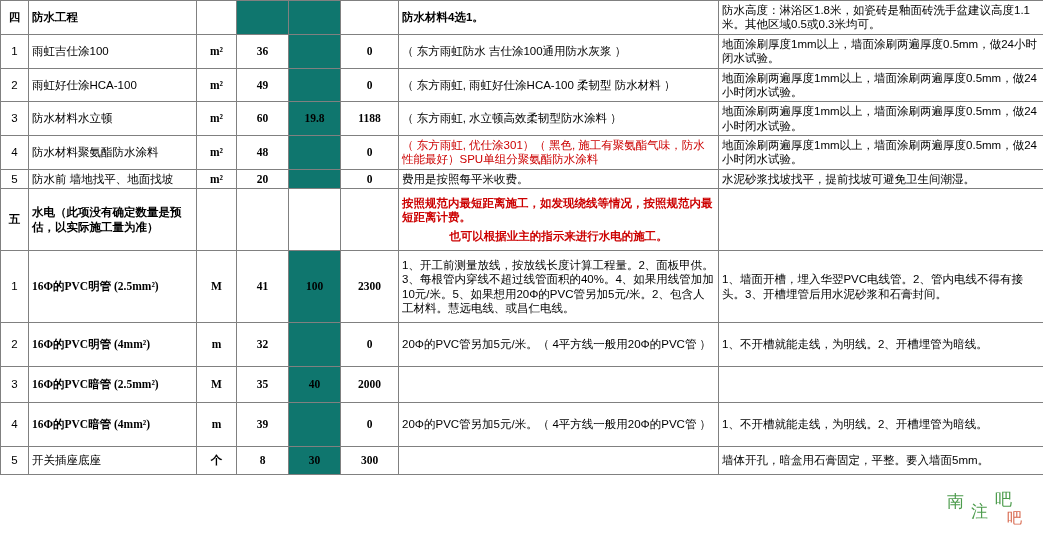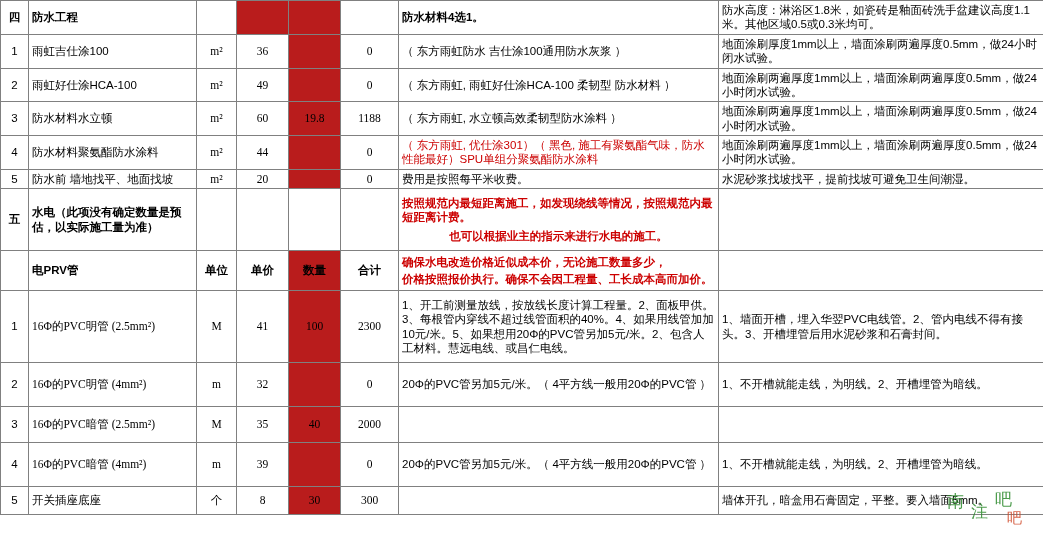--- a/index.html
+++ b/index.html
@@ -32,24 +32,24 @@
   col.c-qty{width:52px;}
   col.c-sum{width:58px;}
   col.c-mat{width:320px;}
   col.c-note{width:325px;}
 
   .ctr{text-align:center;}
   .lft{text-align:left;}
   .bold{font-weight:bold;}
   .red{color:#cc0000;}
   .redb{color:#cc0000;font-weight:bold;}
-  .gray{background:#b91c1c;}
+  .gray{background:#0f766e;}
   .big{font-size:14px;font-weight:bold;}
   .mid{font-size:12.5px;font-weight:bold;}
-  .serif{font-family:"Liberation Serif","DejaVu Serif",serif;}
+  .serif{font-family:"Liberation Serif","DejaVu Serif",serif;font-weight:bold;}
   .tiny{font-size:10.5px;}
   .wm{
     position:absolute;
     right:6px;
     bottom:2px;
     width:96px;
     height:44px;
     pointer-events:none;
     opacity:.85;
   }
@@ -114,21 +114,21 @@
     <td class="ctr gray serif">19.8</td>
     <td class="ctr serif">1188</td>
     <td class="lft tiny">（ 东方雨虹, 水立顿高效柔韧型防水涂料 ）</td>
     <td class="lft tiny">地面涂刷两遍厚度1mm以上，墙面涂刷两遍厚度0.5mm，做24小时闭水试验。</td>
   </tr>
 
   <tr>
     <td class="ctr">4</td>
     <td class="lft">防水材料聚氨酯防水涂料</td>
     <td class="ctr serif">m²</td>
-    <td class="ctr serif">44</td>
+    <td class="ctr serif">48</td>
     <td class="ctr gray serif"></td>
     <td class="ctr serif">0</td>
     <td class="lft tiny red">（ 东方雨虹, 优仕涂301）（ 黑色, 施工有聚氨酯气味，防水性能最好）SPU单组分聚氨酯防水涂料</td>
     <td class="lft tiny">地面涂刷两遍厚度1mm以上，墙面涂刷两遍厚度0.5mm，做24小时闭水试验。</td>
   </tr>
 
   <tr>
     <td class="ctr">5</td>
     <td class="lft">防水前  墙地找平、地面找坡</td>
     <td class="ctr serif">m²</td>
@@ -147,33 +147,20 @@
     <td></td>
     <td></td>
     <td></td>
     <td class="lft">
       <div class="redb">按照规范内最短距离施工，如发现绕线等情况，按照规范内最短距离计费。</div>
       <div class="redb" style="margin-top:4px;text-align:center;">也可以根据业主的指示来进行水电的施工。</div>
     </td>
     <td></td>
   </tr>
 
-  <tr style="height:40px;">
-    <td></td>
-    <td class="lft mid">电PRV管</td>
-    <td class="ctr bold">单位</td>
-    <td class="ctr bold">单价</td>
-    <td class="ctr bold gray">数量</td>
-    <td class="ctr bold">合计</td>
-    <td class="lft">
-      <div class="redb">确保水电改造价格近似成本价，无论施工数量多少，</div>
-      <div class="redb" style="margin-top:3px;">价格按照报价执行。确保不会因工程量、工长成本高而加价。</div>
-    </td>
-    <td></td>
-  </tr>
 
   <tr style="height:72px;">
     <td class="ctr">1</td>
     <td class="lft serif">16Φ的PVC明管 (2.5mm²)</td>
     <td class="ctr serif">M</td>
     <td class="ctr serif">41</td>
     <td class="ctr gray serif">100</td>
     <td class="ctr serif">2300</td>
     <td class="lft tiny">1、开工前测量放线，按放线长度计算工程量。2、面板甲供。3、每根管内穿线不超过线管面积的40%。4、如果用线管加加10元/米。5、如果想用20Φ的PVC管另加5元/米。2、包含人工材料。慧远电线、或昌仁电线。</td>
     <td class="lft tiny">1、墙面开槽，埋入华翌PVC电线管。2、管内电线不得有接头。3、开槽埋管后用水泥砂浆和石膏封间。</td>

